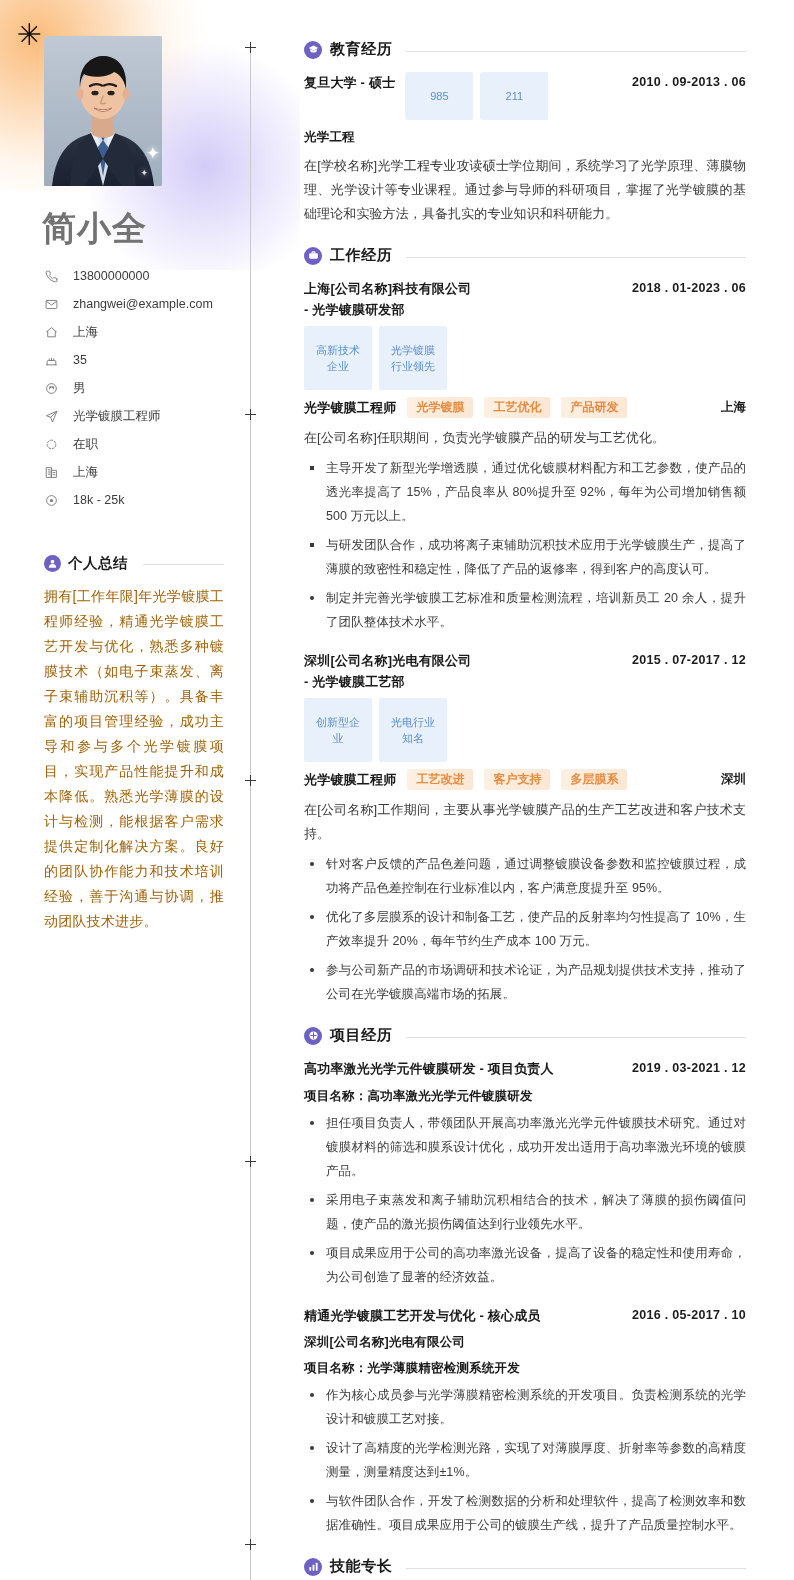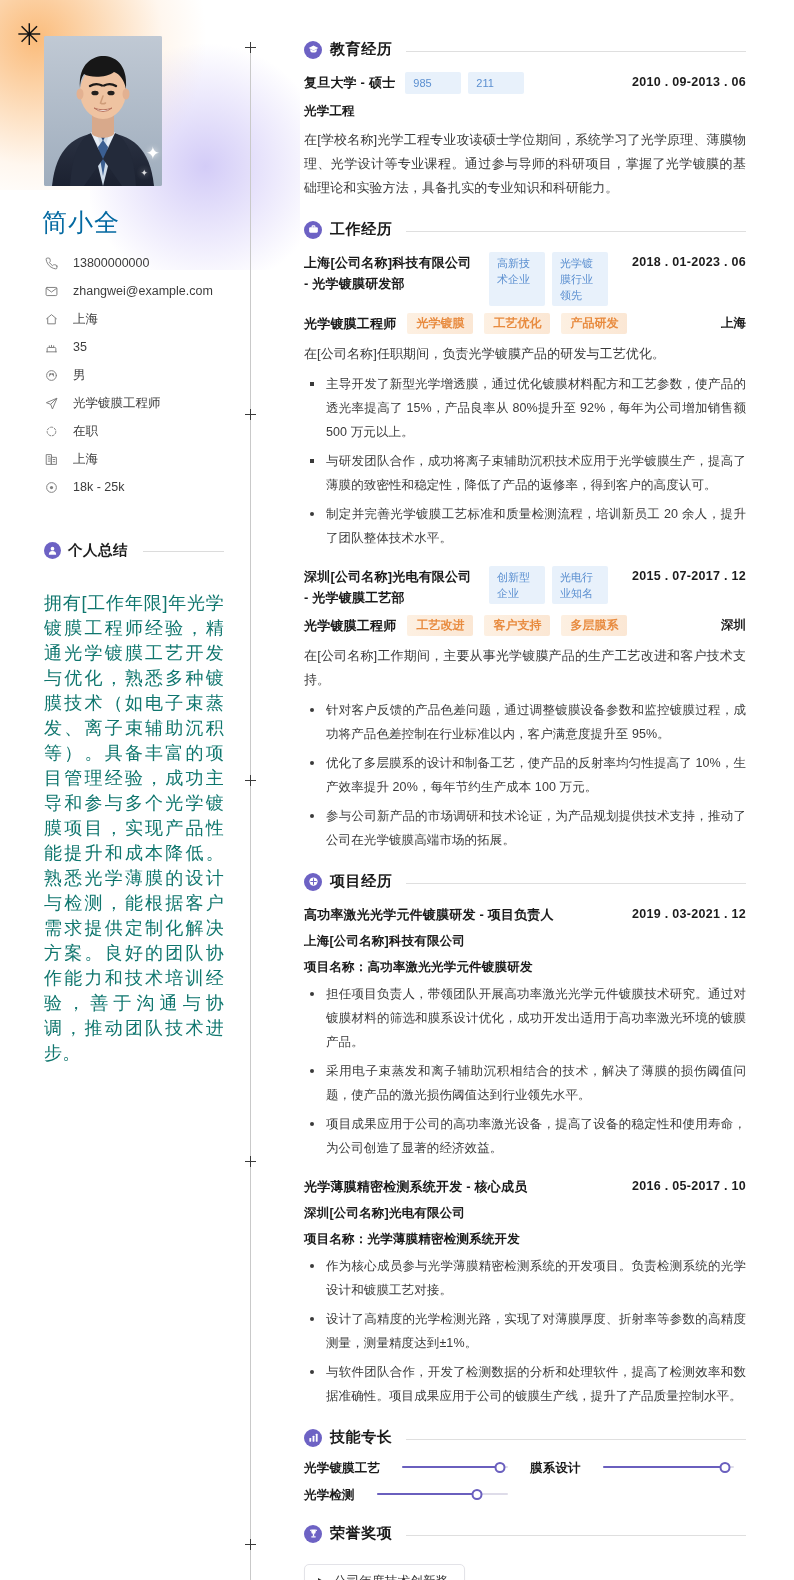--- a/index.html
+++ b/index.html
@@ -64,39 +64,39 @@
     background: linear-gradient(175deg,#b9c3cf 0%, #aab6c4 45%, #9fadbd 100%);
   }
   .photo-svg { display: block; width: 118px; height: 150px; }
   .sparkle {
     position: absolute; right: 2px; bottom: 24px; z-index: 4;
     color: #fff; font-size: 17px; line-height: 1; text-shadow: 0 0 6px rgba(255,255,255,.9);
   }
   .sparkle.small { right: 14px; bottom: 8px; font-size: 9px; opacity: .85; }
 
   .pname {
-    margin: 20px 0 6px 6px; font-size: 25px; font-weight: 400; letter-spacing: 1px; color: #0369a1;
+    margin: 20px 0 6px 6px; font-size: 34px; font-weight: 700; letter-spacing: 1px; color: #737373;
   }
 
   .contact-list { margin: 10px 0 0 8px; }
   .contact-row {
     display: flex; align-items: center; gap: 14px;
     font-size: 12.5px; color: #3c3c3c; line-height: 15px;
     padding: 6.5px 0;
   }
   .contact-row .ic { width: 15px; height: 15px; flex: 0 0 15px; color: #808080; display: flex; align-items: center; justify-content: center; }
   .contact-row .ic svg { display: block; }
 
   
   .side-sec { margin: 40px 0 0 8px; }
   .side-sec-head { display: flex; align-items: center; gap: 7px; }
   .side-sec-title { font-size: 14.5px; font-weight: 700; color: #1c1c1c; letter-spacing: .5px; }
   .side-sec-rule { flex: 1; height: 1px; background: #dcdcdc; margin-left: 8px; margin-top: 2px; }
   .side-sec-body {
-    margin-top: 31px; font-size: 18px; line-height: 25px; color: #0f766e;
+    margin-top: 11px; font-size: 14px; line-height: 25px; color: #a16207;
     text-align: justify; letter-spacing: .2px;
   }
 
   
   .badge {
     width: 17px; height: 17px; flex: 0 0 17px; border-radius: 50%;
     background: #6d62c4; display: flex; align-items: center; justify-content: center;
     color: #fff;
   }
   .badge svg { display: block; }
@@ -117,21 +117,21 @@
     max-width: 175px;
   }
   .org.wide { max-width: 330px; }
   .date {
     font-size: 12.5px; font-weight: 700; color: #1c1c1c; white-space: nowrap; line-height: 21px;
     letter-spacing: .3px; flex: 0 0 auto;
   }
   .tagrow { display: flex; gap: 7px; flex-wrap: wrap; }
   .tag-blue {
     background: #e8f1fb; color: #5b8fd0; font-size: 11px; line-height: 16px;
-    padding: 3px 8px; border-radius: 2px; width: 56px; text-align: left;
+    padding: 16px 8px; border-radius: 2px; width: 68px; text-align: center;
   }
   .tag-orange {
     color: #e88b3f; background: linear-gradient(90deg,#fdf0e2,#fbe7d4);
     font-size: 12px; font-weight: 700; line-height: 17px; padding: 2px 9px; border-radius: 2px;
   }
 
   .row-mid {
     display: flex; align-items: center; justify-content: space-between; gap: 10px;
     margin-top: 7px;
   }
@@ -478,32 +478,31 @@
           </span>
           <span class="sec-title">项目经历</span>
           <span class="sec-rule"></span>
         </div>
 
         <div class="entry">
           <div class="row-top">
             <div class="org wide">高功率激光光学元件镀膜研发 - 项目负责人</div>
             <div class="date">2019 . 03-2021 . 12</div>
           </div>
-          <div class="sub">上海[公司名称]科技有限公司</div>
           <div class="proj-name"><span>项目名称：</span><span>高功率激光光学元件镀膜研发</span></div>
           <ul class="bullets">
             <li>担任项目负责人，带领团队开展高功率激光光学元件镀膜技术研究。通过对镀膜材料的筛选和膜系设计优化，成功开发出适用于高功率激光环境的镀膜产品。</li>
             <li>采用电子束蒸发和离子辅助沉积相结合的技术，解决了薄膜的损伤阈值问题，使产品的激光损伤阈值达到行业领先水平。</li>
             <li>项目成果应用于公司的高功率激光设备，提高了设备的稳定性和使用寿命，为公司创造了显著的经济效益。</li>
           </ul>
         </div>
 
         <div class="entry">
           <div class="row-top">
-            <div class="org wide">光学薄膜精密检测系统开发 - 核心成员</div>
+            <div class="org wide">精通光学镀膜工艺开发与优化 - 核心成员</div>
             <div class="date">2016 . 05-2017 . 10</div>
           </div>
           <div class="sub">深圳[公司名称]光电有限公司</div>
           <div class="proj-name"><span>项目名称：</span><span>光学薄膜精密检测系统开发</span></div>
           <ul class="bullets">
             <li>作为核心成员参与光学薄膜精密检测系统的开发项目。负责检测系统的光学设计和镀膜工艺对接。</li>
             <li>设计了高精度的光学检测光路，实现了对薄膜厚度、折射率等参数的高精度测量，测量精度达到±1%。</li>
             <li>与软件团队合作，开发了检测数据的分析和处理软件，提高了检测效率和数据准确性。项目成果应用于公司的镀膜生产线，提升了产品质量控制水平。</li>
           </ul>
         </div>

